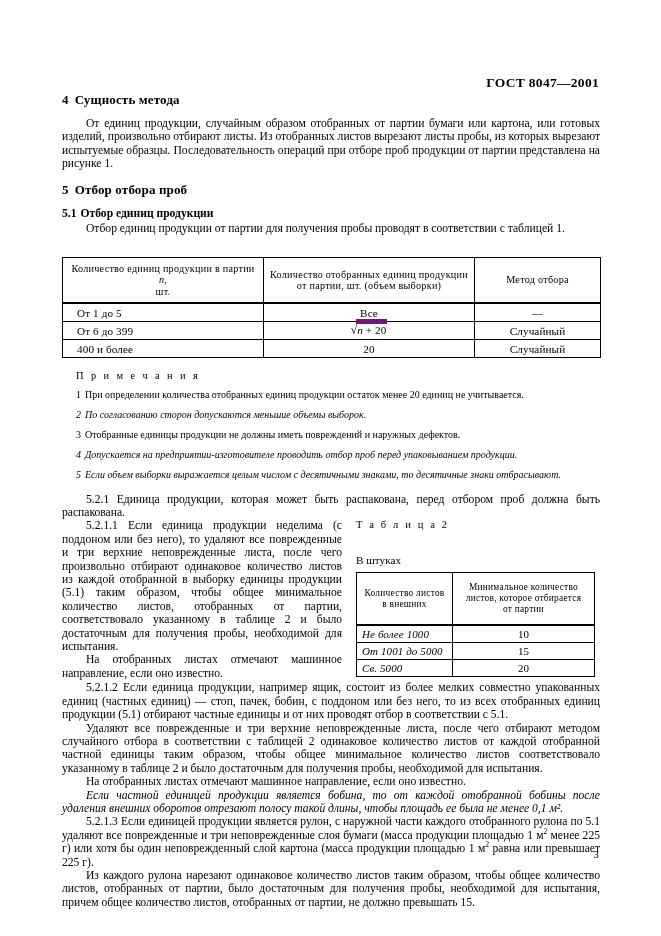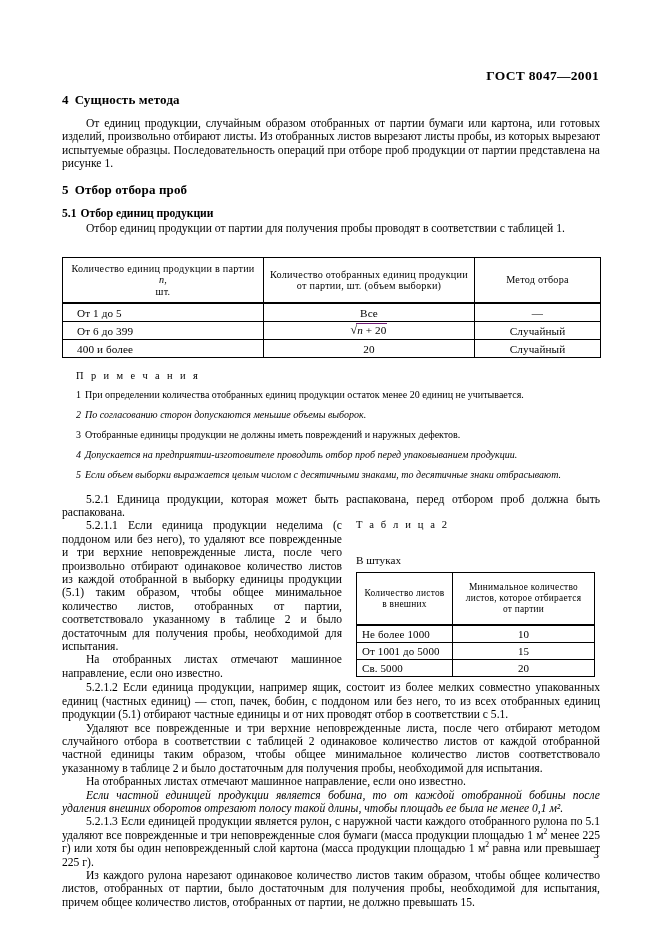--- a/index.html
+++ b/index.html
@@ -15,21 +15,21 @@
   .page{
     position:absolute;
     left:0;top:0;
     width:661px;height:936px;
     box-sizing:border-box;
   }
 
   
   .runhead{
     position:absolute;
-    right:62px; top:68px;
+    right:62px; top:75px;
     font-weight:bold;
     font-size:13.5px;
     letter-spacing:0.3px;
     white-space:nowrap;
   }
 
   
   .content{
     position:absolute;
     left:62px; top:92px;
@@ -106,21 +106,21 @@
   #table1{ width:538px; }
   #table1 thead th{ height:40px; padding:2px 4px; }
   #table1 tbody td{ height:17px; }
   #table1 td.c-left{ text-align:left; padding-left:14px; }
   #table1 td.c-center{ text-align:center; }
 
   
   #table2{ width:238px; }
   #table2 thead th{ height:47px; padding:2px 5px; font-size:9.4px; line-height:11px;}
   #table2 tbody td{ height:16px; font-size:11px;}
-  #table2 td.c-left{ text-align:left; padding-left:5px; }
+  #table2 td.c-left{ text-align:left; padding-left:5px;font-style:italic; }
   #table2 td.c-center{ text-align:center; }
 
   
   .notes{ margin:0; }
   .notes .nhead{
     font-size:10.4px;
     letter-spacing:2.4px;
     margin:0 0 1px 14px;
     white-space:nowrap;
   }
@@ -142,21 +142,21 @@
   }
   .floatbox .tcap{ margin-bottom:24px; }
   .floatbox .tunits{ margin-bottom:6px; width:238px;}
   .narrow{ text-align:justify; }
   .clearer{ clear:both; }
 
   
   .radical{ display:inline-block; white-space:nowrap; }
   .radical .sign{ font-size:12px; }
   .radical .under{
-    border-top:1px solid #701a75;
+    border-top:5px solid #701a75;
     padding:0 1px;
     margin-left:-1px;
   }
   .ital{ font-style:italic; }
 
   sup{ font-size:7.6px; vertical-align:super; line-height:0; }
 
   
   .folio{
     position:absolute;

